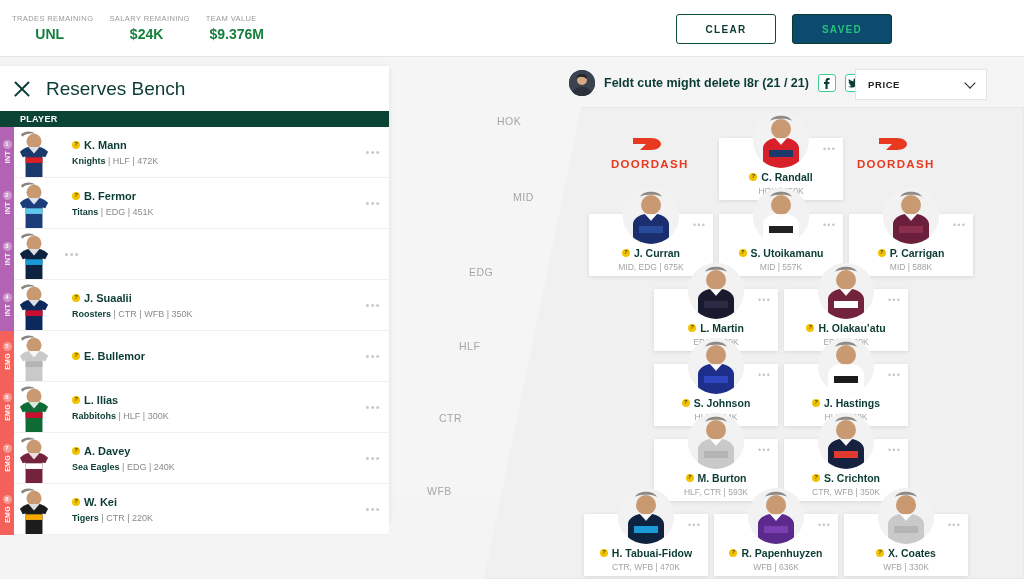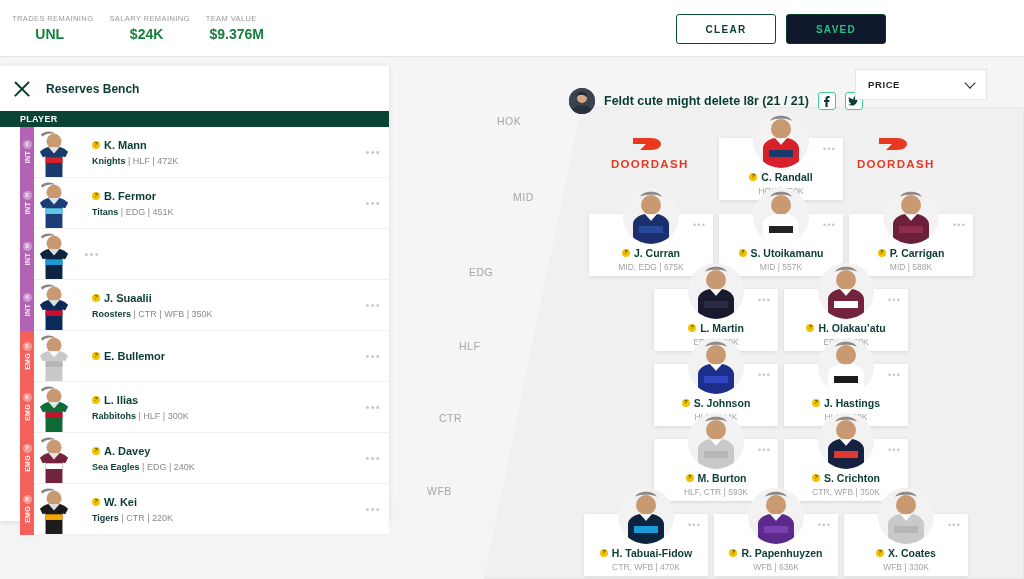--- a/index.html
+++ b/index.html
@@ -22,29 +22,29 @@
   .stat-label {
     font-size: 7.5px; letter-spacing: .4px; color: #9a9a9a;
     text-transform: uppercase; white-space: nowrap; line-height: 12px;
   }
   .stat-value {
     font-size: 14px; font-weight: bold; color: #15803d; line-height: 18px;
     text-align: center; padding-right: 6px;
   }
   .topbar-actions {
     position: absolute; left: 676px; top: 14px;
-    display: flex; gap: 10px; align-items: center;
+    display: flex; gap: 16px; align-items: center;
   }
   .btn-clear {
     width: 100px; height: 30px; background: #fff; border: 1px solid #0b4c3a;
     color: #0b3c33; font-size: 10px; font-weight: bold; letter-spacing: 1.3px;
     border-radius: 3px; cursor: pointer; display:flex; align-items:center; justify-content:center;
   }
   .btn-saved {
-    width: 100px; height: 30px; background: #0f172a; border: 1px solid #073b2d;
+    width: 100px; height: 30px; background: #0c4a6e; border: 1px solid #073b2d;
     color: #25c07f; font-size: 10px; font-weight: bold; letter-spacing: 1.3px;
     border-radius: 3px; cursor: pointer; display:flex; align-items:center; justify-content:center;
   }
 
   
   .panel {
     position: absolute; left: 0; top: 66px; width: 389px; height: 455px;
     background: #ffffff; box-shadow: 0 1px 5px rgba(0,0,0,.10);
   }
   .panel-header {
@@ -53,34 +53,34 @@
   }
   .close-x {
     width: 20px; height: 20px; position: relative; cursor: pointer; flex: none;
   }
   .close-x:before, .close-x:after {
     content: ""; position: absolute; left: 0; top: 9px; width: 20px; height: 2.2px;
     background: #0b3c33;
   }
   .close-x:before { transform: rotate(45deg); }
   .close-x:after  { transform: rotate(-45deg); }
-  .panel-title { font-size: 12px; font-weight: bold; color: #0b3c33; }
+  .panel-title { font-size: 19px; font-weight: normal; color: #0b3c33; }
 
   .col-head {
     height: 16px; background: #0b4435; display: flex; align-items: center;
     padding-left: 20px;
   }
   .col-head span {
     color: #fff; font-size: 9px; font-weight: bold; letter-spacing: .3px;
   }
 
   .rows { position: relative; }
   .prow {
     position: relative; height: 51px; display: flex; align-items: center;
-    border-bottom: 1px solid #f0f0f0; background: #fff; margin-left: 20px;
+    border-bottom: 1px solid #f0f0f0; background: #fff;
   }
   .tag {
     width: 14px; height: 51px; flex: none; color: #fff;
     display: flex; flex-direction: column; align-items: center; justify-content: center;
     gap: 2px;
   }
   .tag.int { background: #b263b4; }
   .tag.emg { background: #f4615a; }
   .tag-num {
     width: 9px; height: 9px; border-radius: 50%; background: rgba(255,255,255,.35);
@@ -119,21 +119,21 @@
 
   
   .field-wrap { position: absolute; left: 389px; top: 57px; width: 635px; height: 522px; }
   .field-bg {
     position: absolute; left: 95px; top: 50px; width: 540px; height: 472px;
     background: #f0f0f0; border: 1px solid #e8e8e8;
     clip-path: polygon(18% 0%, 100% 0%, 100% 100%, 0% 100%);
   }
 
   .team-header {
-    position: absolute; left: 180px; top: 31px; display: flex; align-items: center; gap: 9px;
+    position: absolute; left: 180px; top: 13px; display: flex; align-items: center; gap: 9px;
   }
   .team-av {
     width: 26px; height: 26px; border-radius: 50%; flex: none; overflow: hidden;
     background: #3a4250;
   }
   .team-name { font-size: 12.5px; color: #0b3c33; font-weight: bold; white-space: nowrap; }
   .soc {
     width: 18px; height: 18px; border: 1px solid #3ecf8e; border-radius: 3px;
     display: flex; align-items: center; justify-content: center; cursor: pointer; background:#fff;
   }

